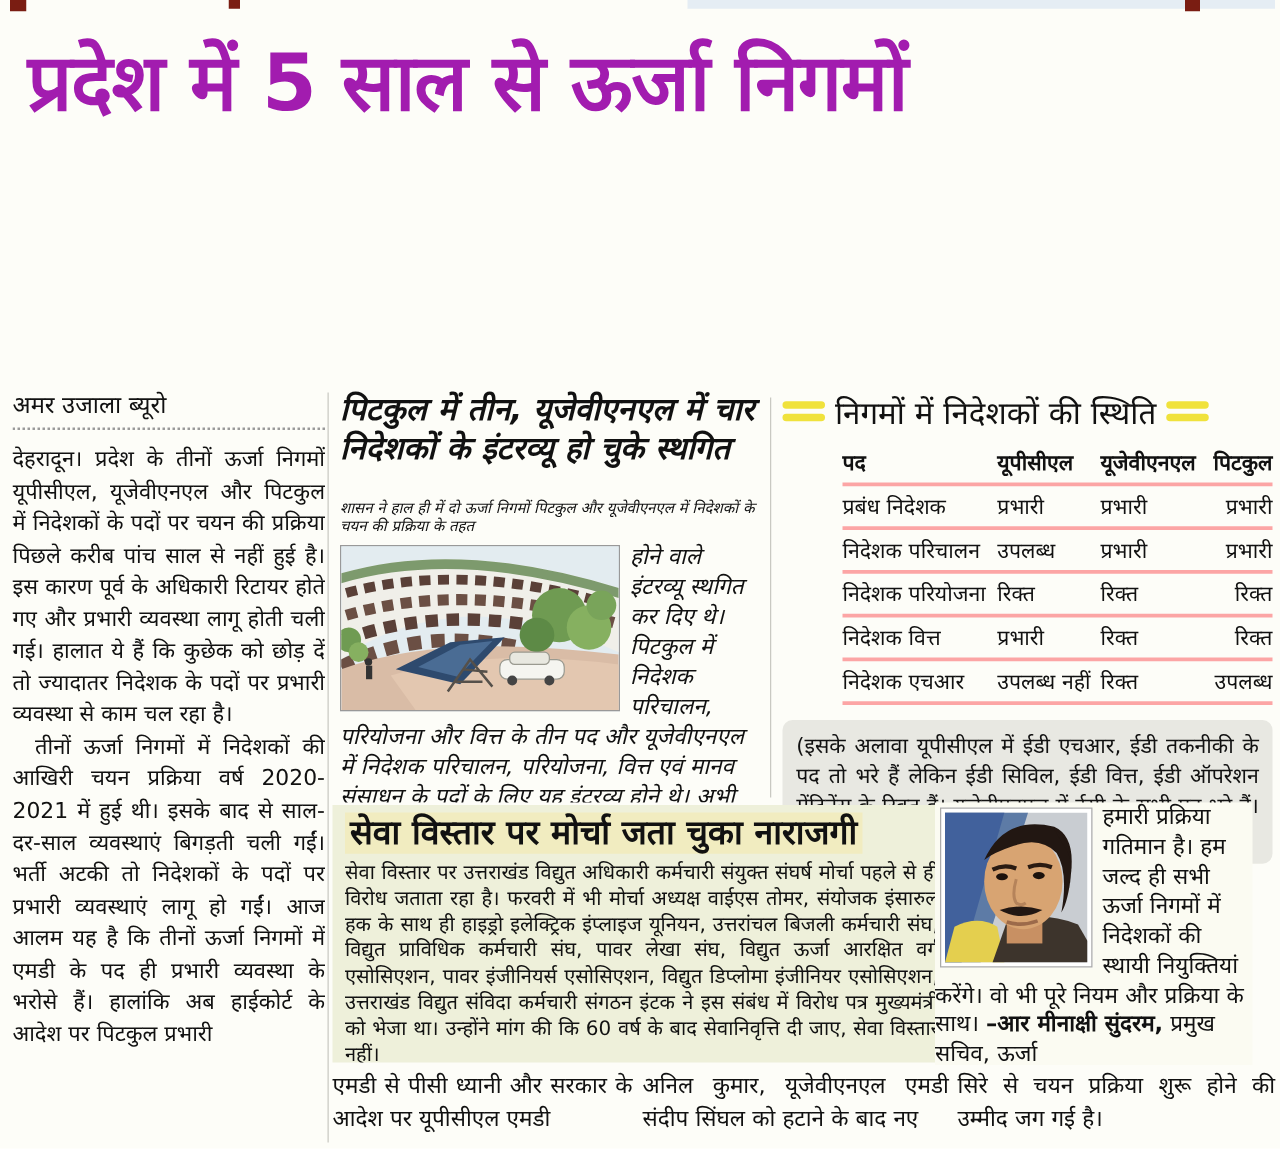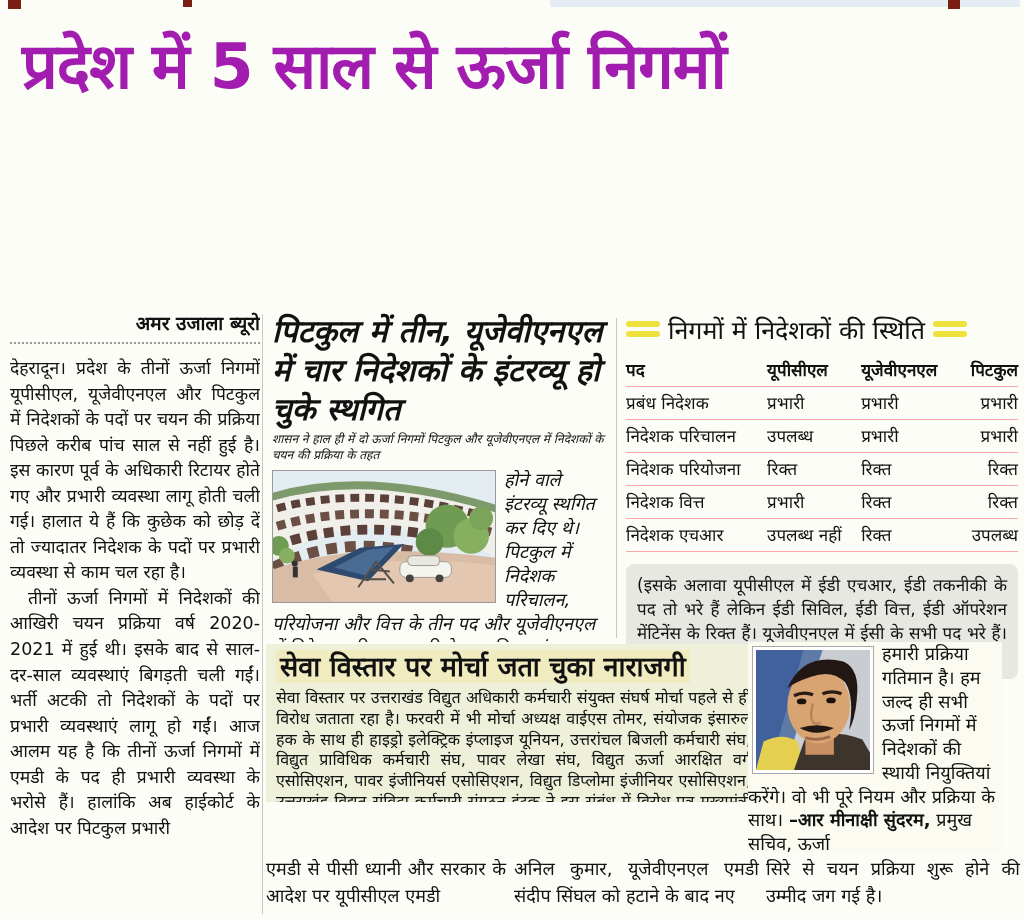--- a/index.html
+++ b/index.html
@@ -27,59 +27,59 @@
     font-size: 63px; line-height: 1.42; font-weight: 800;
     letter-spacing: -1px; color: #a21caf; white-space: nowrap;
   }
   .subhead {
     position: absolute; left: 8px; top: 254px; width: 1012px;
     font-size: 29px; font-weight: 800; color: #0d0d0d; white-space: nowrap;
   }
 
   
   .left-col { position: absolute; left: 10px; top: 310px; width: 250px; bottom: 2px; overflow: hidden; }
-  .byline { font-size: 19px; font-weight: 700; padding-bottom: 6px; text-align: right; }
+  .byline { font-size: 19px; font-weight: 400; padding-bottom: 6px; }
   .byline-rule { border-bottom: 2px dotted #9a9a9a; margin-bottom: 12px; }
   .left-col p { font-size: 17.5px; line-height: 1.46; text-align: justify; }
   .left-col p + p { text-indent: 18px; }
 
   .vdiv { position: absolute; width: 1px; background: #c9c9c2; }
   .vdiv1 { left: 262px; top: 314px; height: 600px; }
   .vdiv2 { left: 616px; top: 318px; height: 320px; }
 
   
   .mid-col { position: absolute; left: 272px; top: 312px; width: 336px; height: 330px; overflow: hidden; }
-  .mid-headline { font-size: 31px; font-weight: 800; font-style: italic; line-height: 1.25; margin-bottom: 4px; }
+  .mid-headline { font-size: 25px; font-weight: 800; font-style: italic; line-height: 1.25; margin-bottom: 24px; }
   .mid-body { font-size: 18px; font-style: italic; line-height: 1.33; }
   .mid-intro { font-size: 12px; font-style: italic; line-height: 1.33; margin-bottom: 4px; }
   .building { float: left; width: 224px; height: 133px; margin: 2px 8px 4px 0;
               border: 1px solid #999; background: #dce8ee; }
   .building svg { display: block; width: 100%; height: 100%; }
 
   
   .right-col { position: absolute; left: 626px; top: 312px; width: 392px; }
   .tbl-titlebar { display: flex; align-items: center; gap: 8px; margin-bottom: 8px; }
   .dashes { display: flex; flex-direction: column; gap: 4px; flex: 0 0 auto; }
   .dashes i { display: block; width: 34px; height: 6px; border-radius: 3px; background: #f0e23c; }
   .tbl-title { font-size: 25px; font-weight: 400; white-space: nowrap; }
-  .trow { display: flex; align-items: center; padding: 4px 0 5px 0; border-bottom: 1px solid #fca5a5; }
+  .trow { display: flex; align-items: center; padding: 4px 0 5px 0; border-bottom: 3px solid #fca5a5; margin-left: 48px; }
   .trow:last-of-type { border-bottom: 1px solid #bdbdb5; }
   .trow .c0 { flex: 0 0 36%; font-size: 17px; }
   .trow .c1 { flex: 0 0 24%; font-size: 17px; }
   .trow .c2 { flex: 0 0 24%; font-size: 17px; }
   .trow .c3 { flex: 0 0 16%; font-size: 17px; text-align: right; }
   .thead span { font-weight: 600; }
   .tbl-note {
     margin-top: 12px; background: #e8e8e2; border-radius: 8px;
     padding: 9px 11px; font-size: 17px; line-height: 1.42; text-align: justify;
   }
 
   
   .protest {
-    position: absolute; left: 266px; top: 644px; width: 497px; height: 158px;
+    position: absolute; left: 266px; top: 644px; width: 497px; height: 206px;
     background: #eef0da; padding: 6px 12px 6px 10px; overflow: hidden;
   }
   .protest-headline {
     font-size: 27px; font-weight: 800; line-height: 1.15;
     background: #f1ecc0; display: inline-block; padding: 1px 4px; margin-bottom: 5px;
   }
   .protest-body { font-size: 16px; line-height: 1.3; text-align: justify; }
 
   
   .quote { position: absolute; left: 748px; top: 642px; width: 254px; height: 210px;

